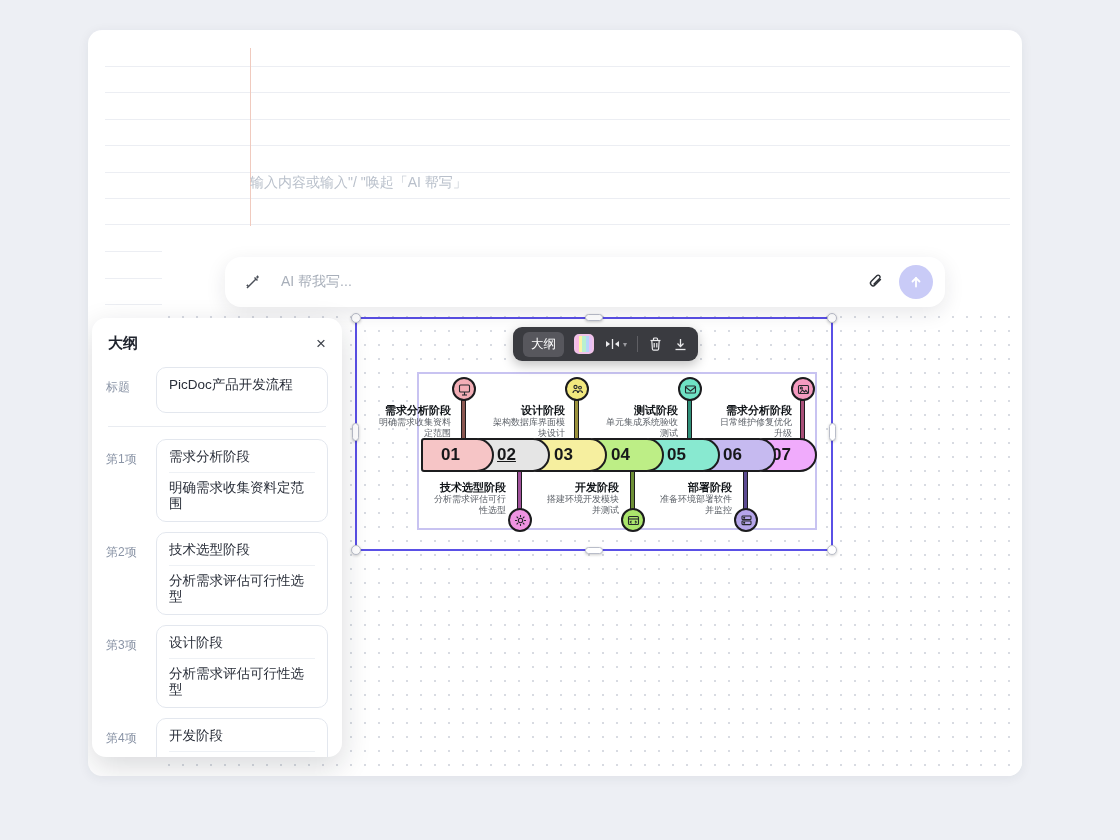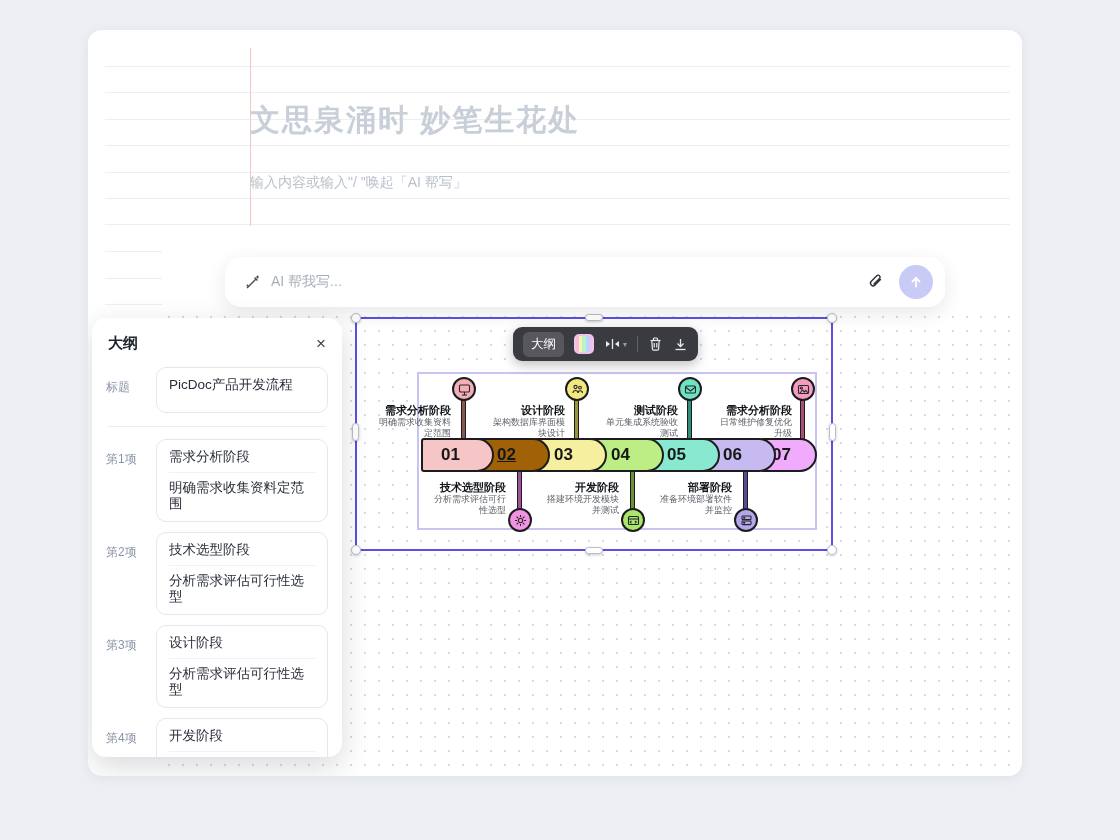--- a/index.html
+++ b/index.html
@@ -14,21 +14,21 @@
              color:#c9cfd8;letter-spacing:2px;white-space:nowrap;}
   .doc-ph{position:absolute;left:162px;top:144px;font-size:14px;color:#b9c0cb;}
   .canvas{position:absolute;left:74px;top:196px;width:860px;height:550px;background:#fff;}
   .dots{position:absolute;left:0;top:84px;right:0;bottom:0;
         background-image:radial-gradient(#d8dbe2 1.1px,transparent 1.3px);
         background-size:14px 14px;}
   
   .ai-bar{position:absolute;left:137px;top:227px;width:720px;height:50px;background:#fff;
           border-radius:16px;box-shadow:0 6px 20px rgba(25,30,50,.10);display:flex;
           align-items:center;padding:0 12px 0 18px;z-index:30;}
-  .ai-ph{flex:0 0 auto;color:#a8afba;font-size:14px;margin-left:10px;}
+  .ai-ph{flex:0 0 auto;color:#a8afba;font-size:14px;margin-left:20px;}
   .ai-spacer{flex:1;}
   .send-btn{width:34px;height:34px;border-radius:50%;background:#c9cbf7;display:flex;
             align-items:center;justify-content:center;margin-left:14px;}
   
   .frame{position:absolute;left:267px;top:287px;width:478px;height:234px;
          border:2px solid #5a50e6;z-index:10;}
   .handle{position:absolute;background:#fff;border:1px solid #b9bdc9;
           box-shadow:0 1px 3px rgba(0,0,0,.2);}
   .h-circ{width:10px;height:10px;border-radius:50%;}
   .h-pill-h{width:18px;height:7px;border-radius:4px;}
@@ -85,42 +85,41 @@
     <div class="rule" style="left:17px;top:89px;width:905px;"></div>
     <div class="rule" style="left:17px;top:115px;width:905px;"></div>
     <div class="rule" style="left:17px;top:142px;width:905px;"></div>
     <div class="rule" style="left:17px;top:168px;width:905px;"></div>
     <div class="rule" style="left:17px;top:194px;width:905px;"></div>
     <div class="rule" style="left:17px;top:221px;width:90px;"></div>
     <div class="rule" style="left:17px;top:248px;width:90px;"></div>
     <div class="rule" style="left:17px;top:274px;width:90px;"></div>
     <div class="redline" style="left:162px;top:18px;height:210px;"></div>
 
-    <div class="doc-title">文思泉涌时 妙笔生花处</div>
     <div class="doc-ph">输入内容或输入"/ "唤起「AI 帮写」</div>
 
     <div class="canvas">
       <div class="dots"></div>
     </div>
 
     <div class="frame">
       <div class="handle h-circ" style="left:-6px;top:-6px;"></div>
       <div class="handle h-circ" style="right:-6px;top:-6px;"></div>
       <div class="handle h-circ" style="left:-6px;bottom:-6px;"></div>
       <div class="handle h-circ" style="right:-6px;bottom:-6px;"></div>
       <div class="handle h-pill-h" style="left:228px;top:-5px;"></div>
       <div class="handle h-pill-h" style="left:228px;bottom:-5px;"></div>
       <div class="handle h-pill-v" style="left:-5px;top:104px;"></div>
       <div class="handle h-pill-v" style="right:-5px;top:104px;"></div>
     </div>
 
     <div class="diagram">
 
       <div class="seg" style="left: 2px; width: 73px; z-index: 17; background: rgb(246, 197, 198);">01</div>
-      <div class="seg" style="left: 58px; width: 73px; z-index: 16; background: #a16207; text-decoration: underline;">02</div>
+      <div class="seg" style="left: 58px; width: 73px; z-index: 16; background: #e5e5e5; text-decoration: underline;">02</div>
       <div class="seg" style="left: 115px; width: 73px; z-index: 15; background: rgb(246, 239, 159);">03</div>
       <div class="seg" style="left: 172px; width: 73px; z-index: 14; background: rgb(189, 238, 134);">04</div>
       <div class="seg" style="left: 228px; width: 73px; z-index: 13; background: rgb(136, 233, 208);">05</div>
       <div class="seg" style="left: 284px; width: 73px; z-index: 12; background: rgb(198, 186, 240);">06</div>
       <div class="seg" style="left: 341px; width: 57px; z-index: 11; background: #f0abfc;">07</div>
 
       <div class="s-line" style="left: 42px; top: 26px; background: rgb(138, 86, 80);"></div>
       <div class="s-line" style="left: 98px; top: 96px; background: rgb(160, 81, 154);"></div>
       <div class="s-line" style="left: 155px; top: 26px; background: rgb(155, 146, 60);"></div>
       <div class="s-line" style="left: 211px; top: 96px; background: rgb(109, 143, 53);"></div>

